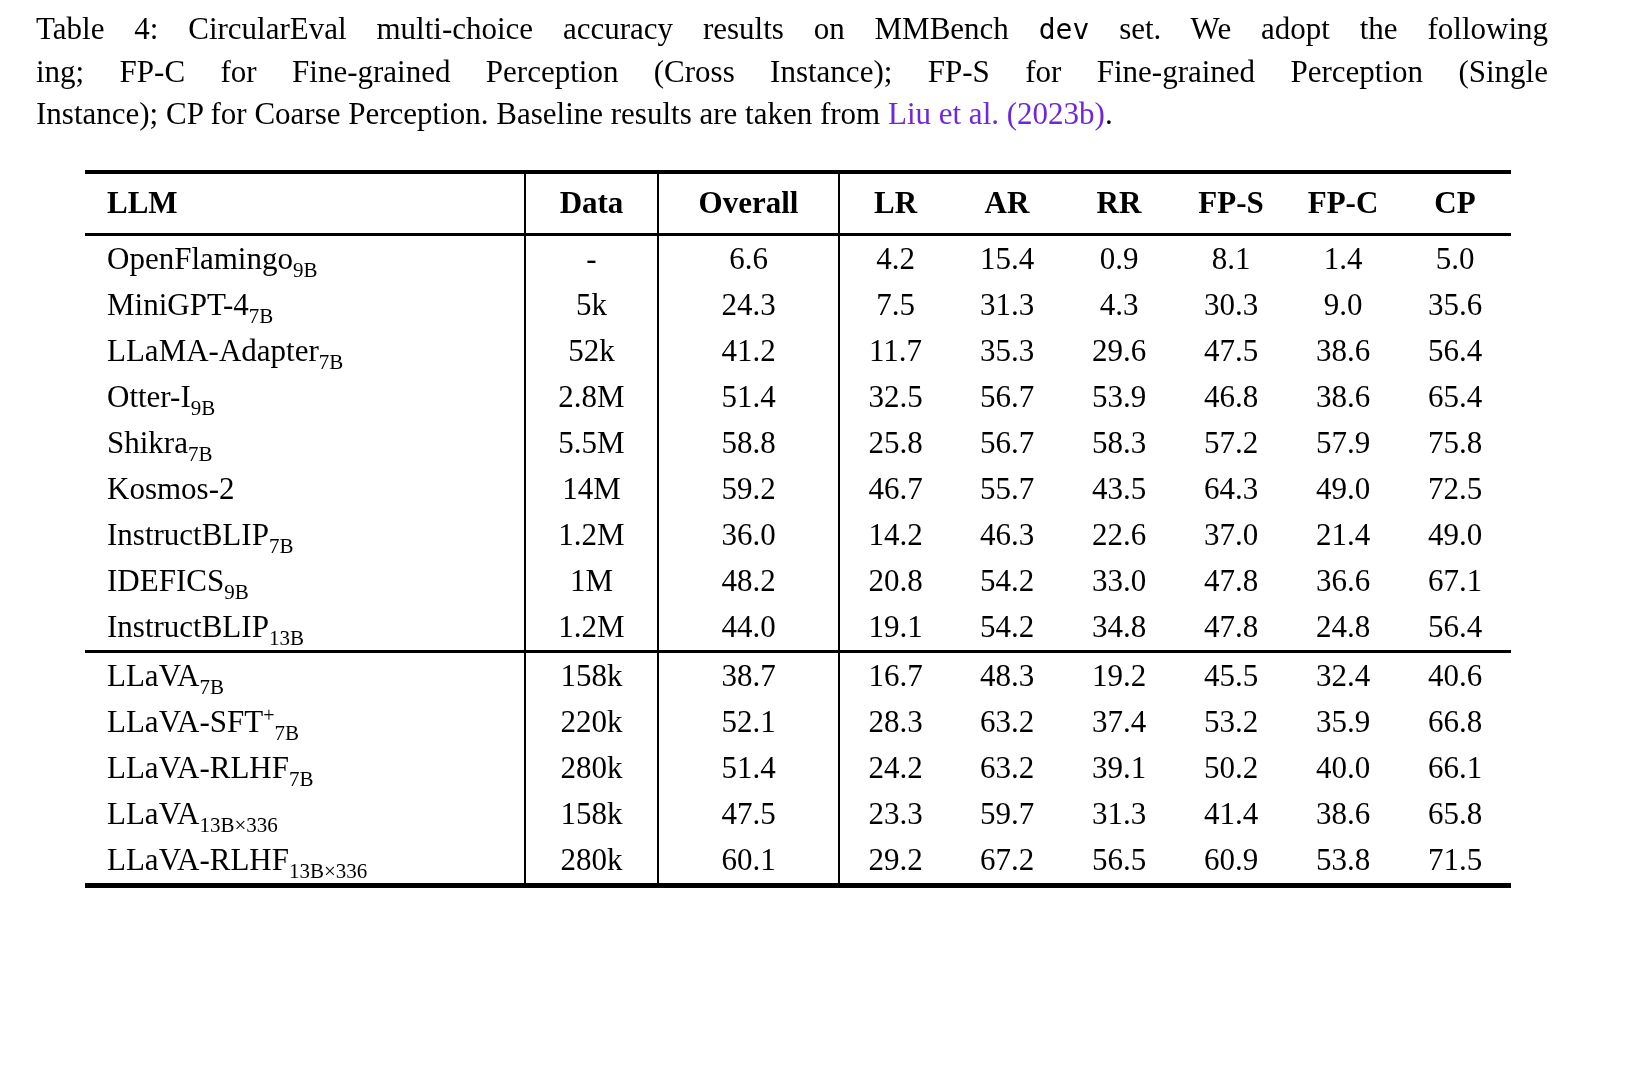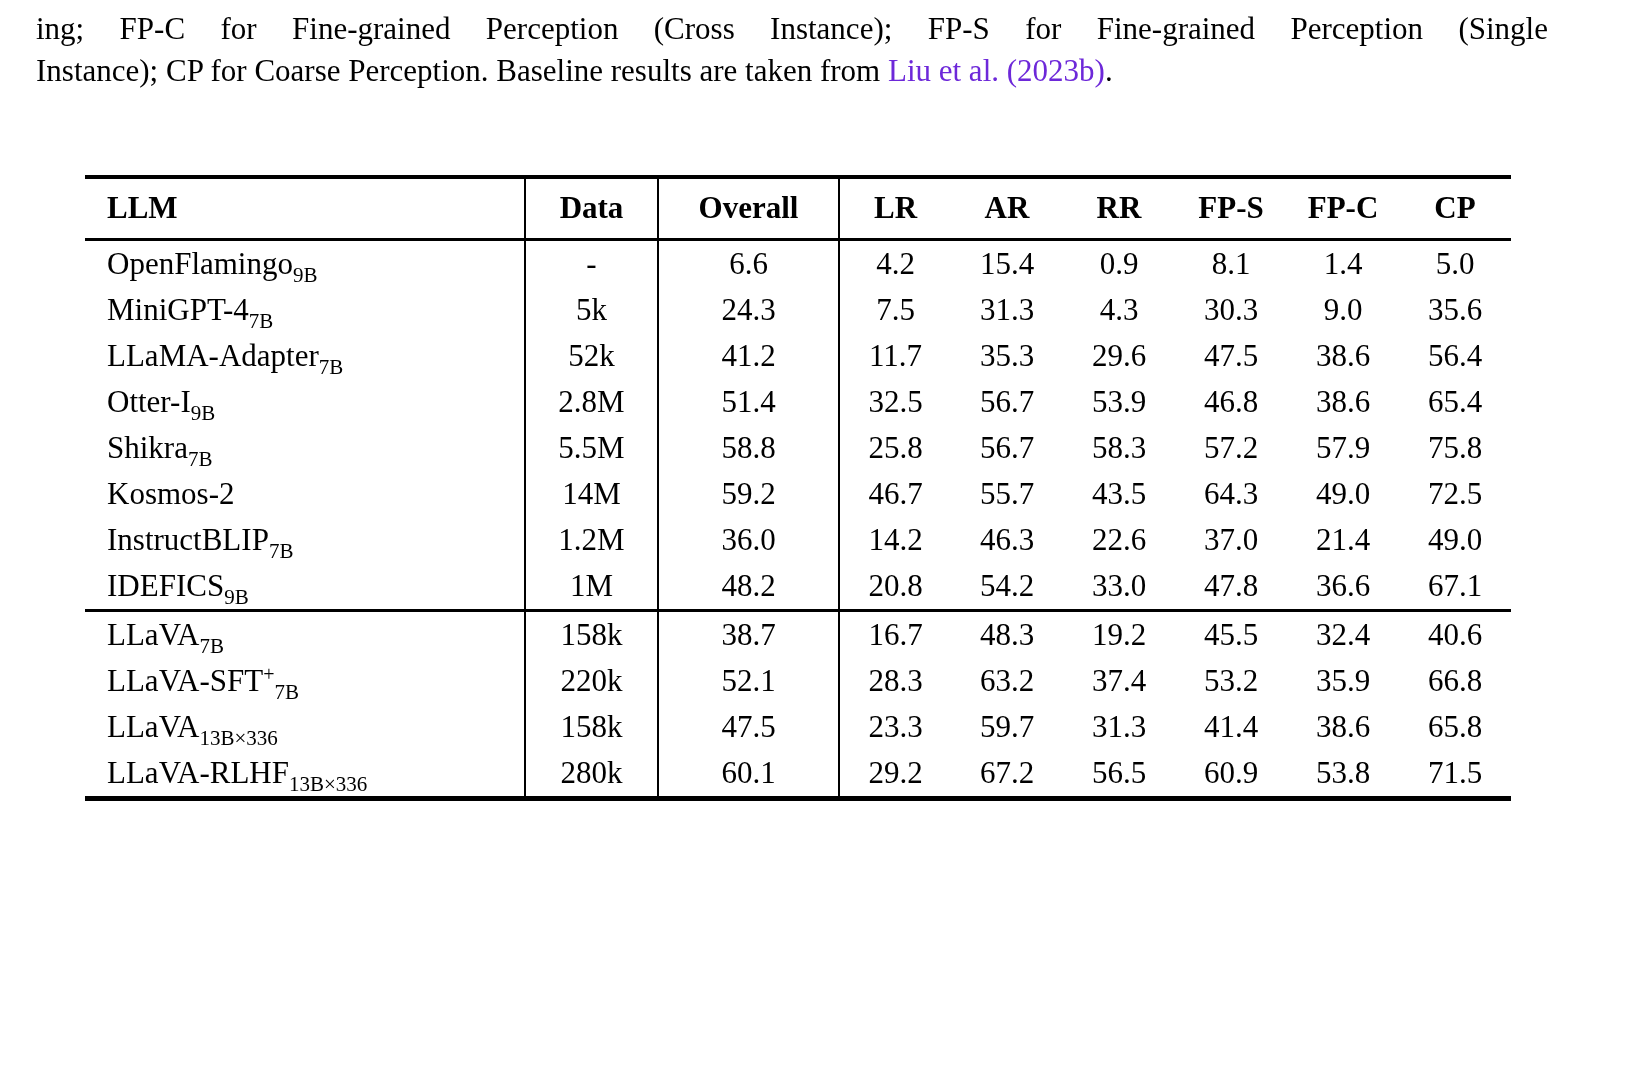--- a/index.html
+++ b/index.html
@@ -29,21 +29,21 @@
   .mono {
     font-family: "DejaVu Sans Mono", monospace;
     font-size: 28px;
   }
   .citation { color: #6d28d9; }
   
   table.results {
     border-collapse: collapse;
     table-layout: fixed;
     width: 1426px;
-    margin: 83px 0 0 85px;
+    margin: 35px 0 0 85px;
     border-top: 4px solid #000;
     border-bottom: 5px solid #000;
     font-size: 31px;
     font-family: Liberation Serif, serif;
   }
   table.results th, table.results td {
     padding: 0;
     height: 46px;
     vertical-align: middle;
     text-align: center;
@@ -75,20 +75,21 @@
   sup.ps {
     font-size: 20px;
     line-height: 0;
     vertical-align: 10px;
   }
 </style>
 </head>
 <body>
 
 <div class="caption">
+  <div class="cap-line justify"><span>Table 4: CircularEval multi-choice accuracy results on MMBench </span><span class="mono">dev</span><span> set. We adopt the following</span></div>
   <div class="cap-line justify">ing; FP-C for Fine-grained Perception (Cross Instance); FP-S for Fine-grained Perception (Single</div>
   <div class="cap-line"><span>Instance); CP for Coarse Perception. Baseline results are taken from </span><span class="citation">Liu et al. (2023b)</span><span>.</span></div>
 </div>
 
 <table class="results">
   <colgroup>
     <col style="width:440px">
     <col style="width:133px">
     <col style="width:181px">
     <col style="width:112px">
@@ -193,20 +194,31 @@
         <td class="llm-cell"><span>IDEFICS</span><sub class="ss">9B</sub></td>
         <td class="data-cell">1M</td>
         <td class="overall-cell">48.2</td>
         <td class="score-cell">20.8</td>
         <td class="score-cell">54.2</td>
         <td class="score-cell">33.0</td>
         <td class="score-cell">47.8</td>
         <td class="score-cell">36.6</td>
         <td class="score-cell">67.1</td>
       </tr>
+      <tr>
+        <td class="llm-cell"><span>InstructBLIP</span><sub class="ss">13B</sub></td>
+        <td class="data-cell">1.2M</td>
+        <td class="overall-cell">44.0</td>
+        <td class="score-cell">19.1</td>
+        <td class="score-cell">54.2</td>
+        <td class="score-cell">34.8</td>
+        <td class="score-cell">47.8</td>
+        <td class="score-cell">24.8</td>
+        <td class="score-cell">56.4</td>
+      </tr>
     </tbody>
   <tbody class="group-1">
       <tr>
         <td class="llm-cell"><span>LLaVA</span><sub class="ss">7B</sub></td>
         <td class="data-cell">158k</td>
         <td class="overall-cell">38.7</td>
         <td class="score-cell">16.7</td>
         <td class="score-cell">48.3</td>
         <td class="score-cell">19.2</td>
         <td class="score-cell">45.5</td>
@@ -218,20 +230,31 @@
         <td class="data-cell">220k</td>
         <td class="overall-cell">52.1</td>
         <td class="score-cell">28.3</td>
         <td class="score-cell">63.2</td>
         <td class="score-cell">37.4</td>
         <td class="score-cell">53.2</td>
         <td class="score-cell">35.9</td>
         <td class="score-cell">66.8</td>
       </tr>
       <tr>
+        <td class="llm-cell b"><span>LLaVA-RLHF</span><sub class="ss">7B</sub></td>
+        <td class="data-cell">280k</td>
+        <td class="overall-cell">51.4</td>
+        <td class="score-cell">24.2</td>
+        <td class="score-cell">63.2</td>
+        <td class="score-cell">39.1</td>
+        <td class="score-cell">50.2</td>
+        <td class="score-cell">40.0</td>
+        <td class="score-cell">66.1</td>
+      </tr>
+      <tr>
         <td class="llm-cell"><span>LLaVA</span><sub class="ss">13B×336</sub></td>
         <td class="data-cell">158k</td>
         <td class="overall-cell">47.5</td>
         <td class="score-cell">23.3</td>
         <td class="score-cell">59.7</td>
         <td class="score-cell">31.3</td>
         <td class="score-cell">41.4</td>
         <td class="score-cell">38.6</td>
         <td class="score-cell">65.8</td>
       </tr>

